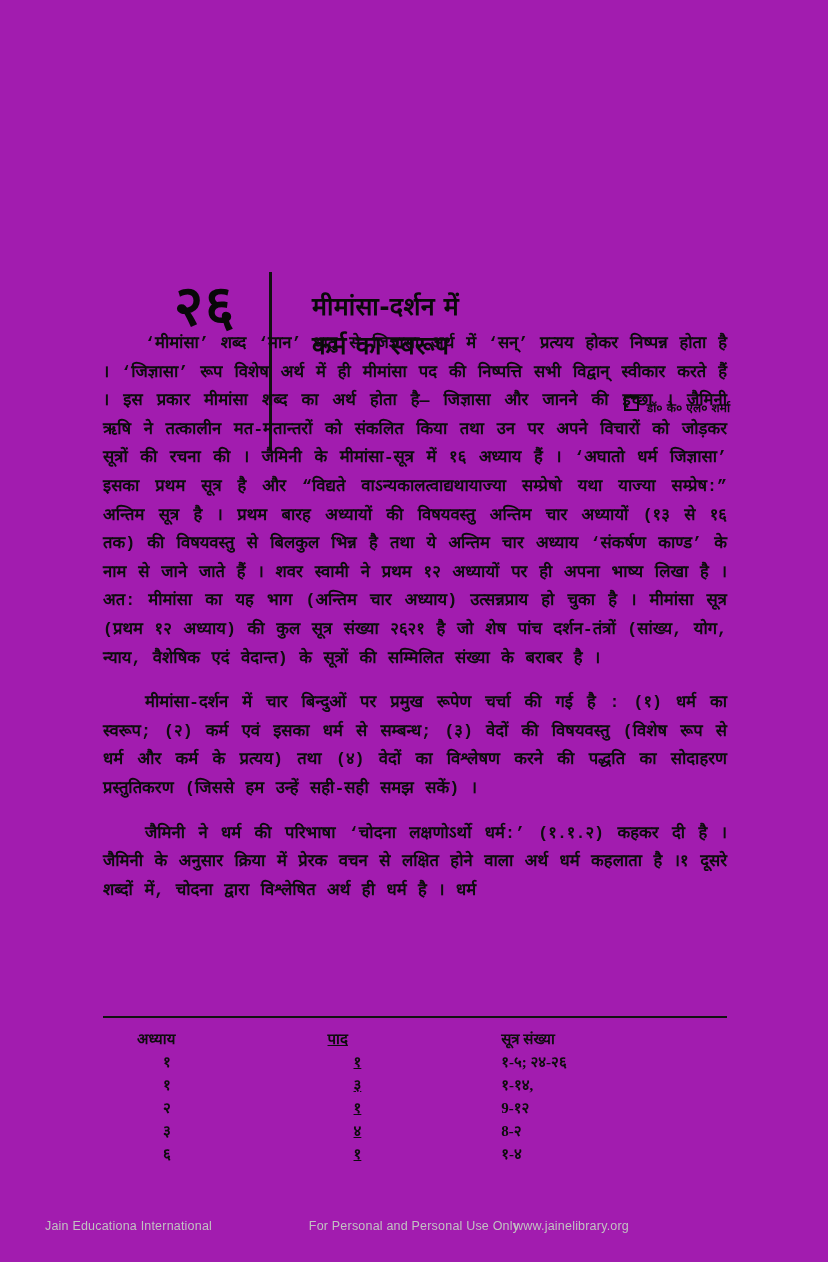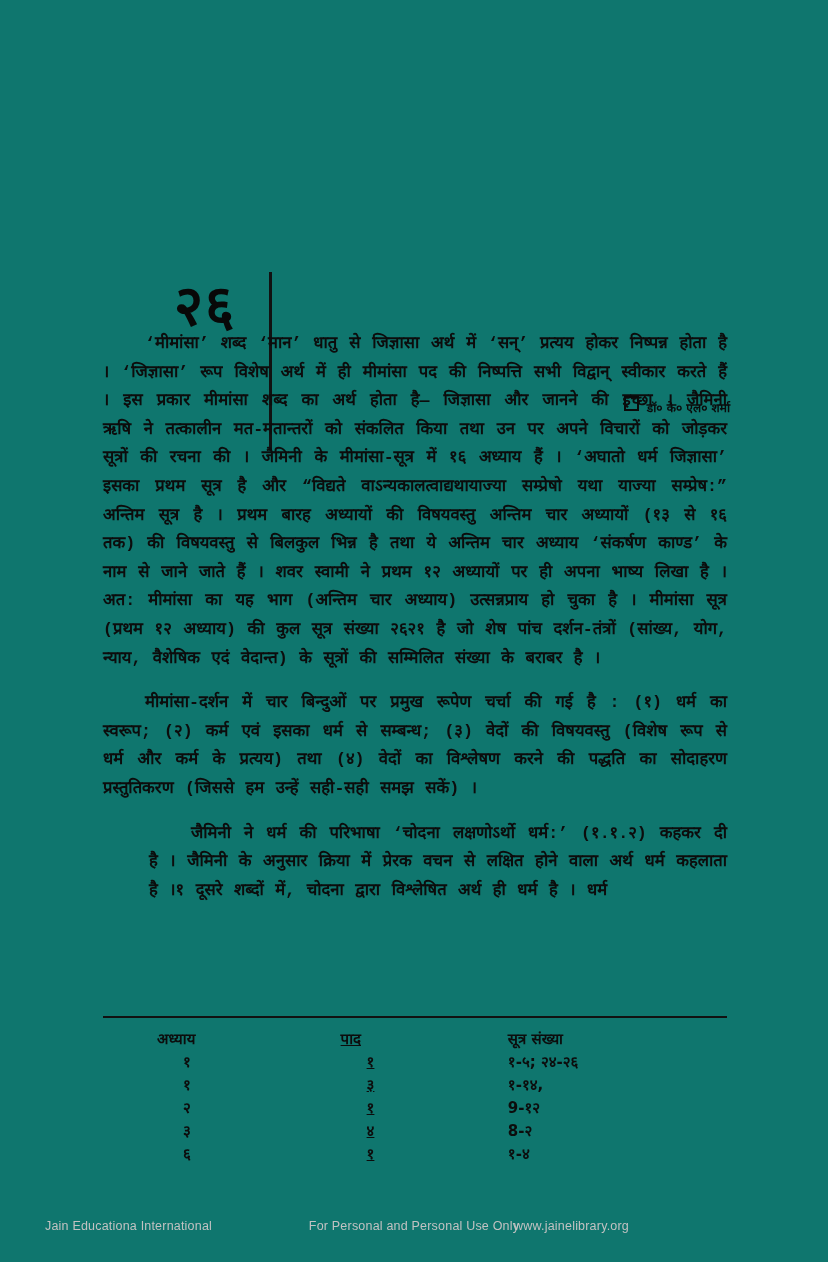--- a/index.html
+++ b/index.html
@@ -13,21 +13,21 @@
     height: 1262px;
     position: relative;
     font-family: "Liberation Serif", "DejaVu Serif", serif;
     color: #0b0b0b;
     overflow: hidden;
   }
 
   .page {
     position: absolute;
     inset: 0;
-    background: #0f766e;
+    background: #a21caf;
   }
 
   
   .header {
     position: absolute;
     left: 0;
     top: 130px;
     width: 828px;
     height: 200px;
   }
@@ -102,21 +102,21 @@
     font-size: 16.6px;
     font-weight: 700;
     line-height: 28.6px;
     text-align: justify;
     text-justify: inter-word;
     color: #0c0c0c;
     margin: 0 0 16px 0;
     text-indent: 42px;
     word-spacing: 1.5px;
   }
-  .para:last-child { margin-bottom: 0; margin-left: 46px; }
+  .para:last-child { margin-bottom: 0; }
   .para.tight { margin-bottom: 14px; }
 
   
   .footnote-rule {
     position: absolute;
     left: 103px;
     top: 1016px;
     width: 624px;
     height: 2px;
     background: #111111;
@@ -136,37 +136,37 @@
     line-height: 24px;
     white-space: nowrap;
   }
   .footnote-lead .fn-marker {
     display: inline-block;
     width: 34px;
   }
 
   .fn-table {
     margin-top: 2px;
-    margin-left: 54px;
+    margin-left: 34px;
     border-collapse: collapse;
   }
   .fn-table th,
   .fn-table td {
     font-family: "DejaVu Sans", sans-serif;
     font-size: 15px;
     font-weight: 700;
     line-height: 23px;
     padding: 0;
     color: #0c0c0c;
     text-align: left;
     white-space: nowrap;
   }
   .fn-table .col-adhyaya { width: 178px; }
   .fn-table .col-pada    { width: 160px; text-decoration: underline; }
-  .fn-table .col-sutra   { width: 240px; }
+  .fn-table .col-sutra   { width: 240px; font-family: Liberation Serif, serif; }
 
   .fn-table td.col-adhyaya,
   .fn-table td.col-pada {
     padding-left: 26px;
   }
 
   
   .footer {
     position: absolute;
     left: 0;
@@ -199,20 +199,24 @@
 </head>
 <body>
 
 <div class="page">
 
   <div class="header">
     <div class="chapter-number">२६</div>
 
     <div class="vrule"></div>
 
+    <div class="title-block">
+      <div class="title-line">मीमांसा-दर्शन में</div>
+      <div class="title-line">कर्म का स्वरूप</div>
+    </div>
 
     <div class="author">
       <span class="box-glyph"></span><span>डॉ० के० एल० शर्मा</span>
     </div>
   </div>
 
   <div class="body-text">
     <p class="para">‘मीमांसा’ शब्द ‘मान’ धातु से जिज्ञासा अर्थ में ‘सन्’ प्रत्यय होकर निष्पन्न होता है । ‘जिज्ञासा’ रूप विशेष अर्थ में ही मीमांसा पद की निष्पत्ति सभी विद्वान् स्वीकार करते हैं । इस प्रकार मीमांसा शब्द का अर्थ होता है— जिज्ञासा और जानने की इच्छा । जैमिनी ऋषि ने तत्कालीन मत-मतान्तरों को संकलित किया तथा उन पर अपने विचारों को जोड़कर सूत्रों की रचना की । जैमिनी के मीमांसा-सूत्र में १६ अध्याय हैं । ‘अघातो धर्म जिज्ञासा’ इसका प्रथम सूत्र है और “विद्यते वाऽन्यकालत्वाद्यथायाज्या सम्प्रेषो यथा याज्या सम्प्रेष:” अन्तिम सूत्र है । प्रथम बारह अध्यायों की विषयवस्तु अन्तिम चार अध्यायों (१३ से १६ तक) की विषयवस्तु से बिलकुल भिन्न है तथा ये अन्तिम चार अध्याय ‘संकर्षण काण्ड’ के नाम से जाने जाते हैं । शवर स्वामी ने प्रथम १२ अध्यायों पर ही अपना भाष्य लिखा है । अत: मीमांसा का यह भाग (अन्तिम चार अध्याय) उत्सन्नप्राय हो चुका है । मीमांसा सूत्र (प्रथम १२ अध्याय) की कुल सूत्र संख्या २६२१ है जो शेष पांच दर्शन-तंत्रों (सांख्य, योग, न्याय, वैशेषिक एदं वेदान्त) के सूत्रों की सम्मिलित संख्या के बराबर है ।</p>
     <p class="para">मीमांसा-दर्शन में चार बिन्दुओं पर प्रमुख रूपेण चर्चा की गई है : (१) धर्म का स्वरूप; (२) कर्म एवं इसका धर्म से सम्बन्ध; (३) वेदों की विषयवस्तु (विशेष रूप से धर्म और कर्म के प्रत्यय) तथा (४) वेदों का विश्लेषण करने की पद्धति का सोदाहरण प्रस्तुतिकरण (जिससे हम उन्हें सही-सही समझ सकें) ।</p>
     <p class="para tight">जैमिनी ने धर्म की परिभाषा ‘चोदना लक्षणोऽर्थो धर्म:’ (१.१.२) कहकर दी है । जैमिनी के अनुसार क्रिया में प्रेरक वचन से लक्षित होने वाला अर्थ धर्म कहलाता है ।१ दूसरे शब्दों में, चोदना द्वारा विश्लेषित अर्थ ही धर्म है । धर्म</p>

